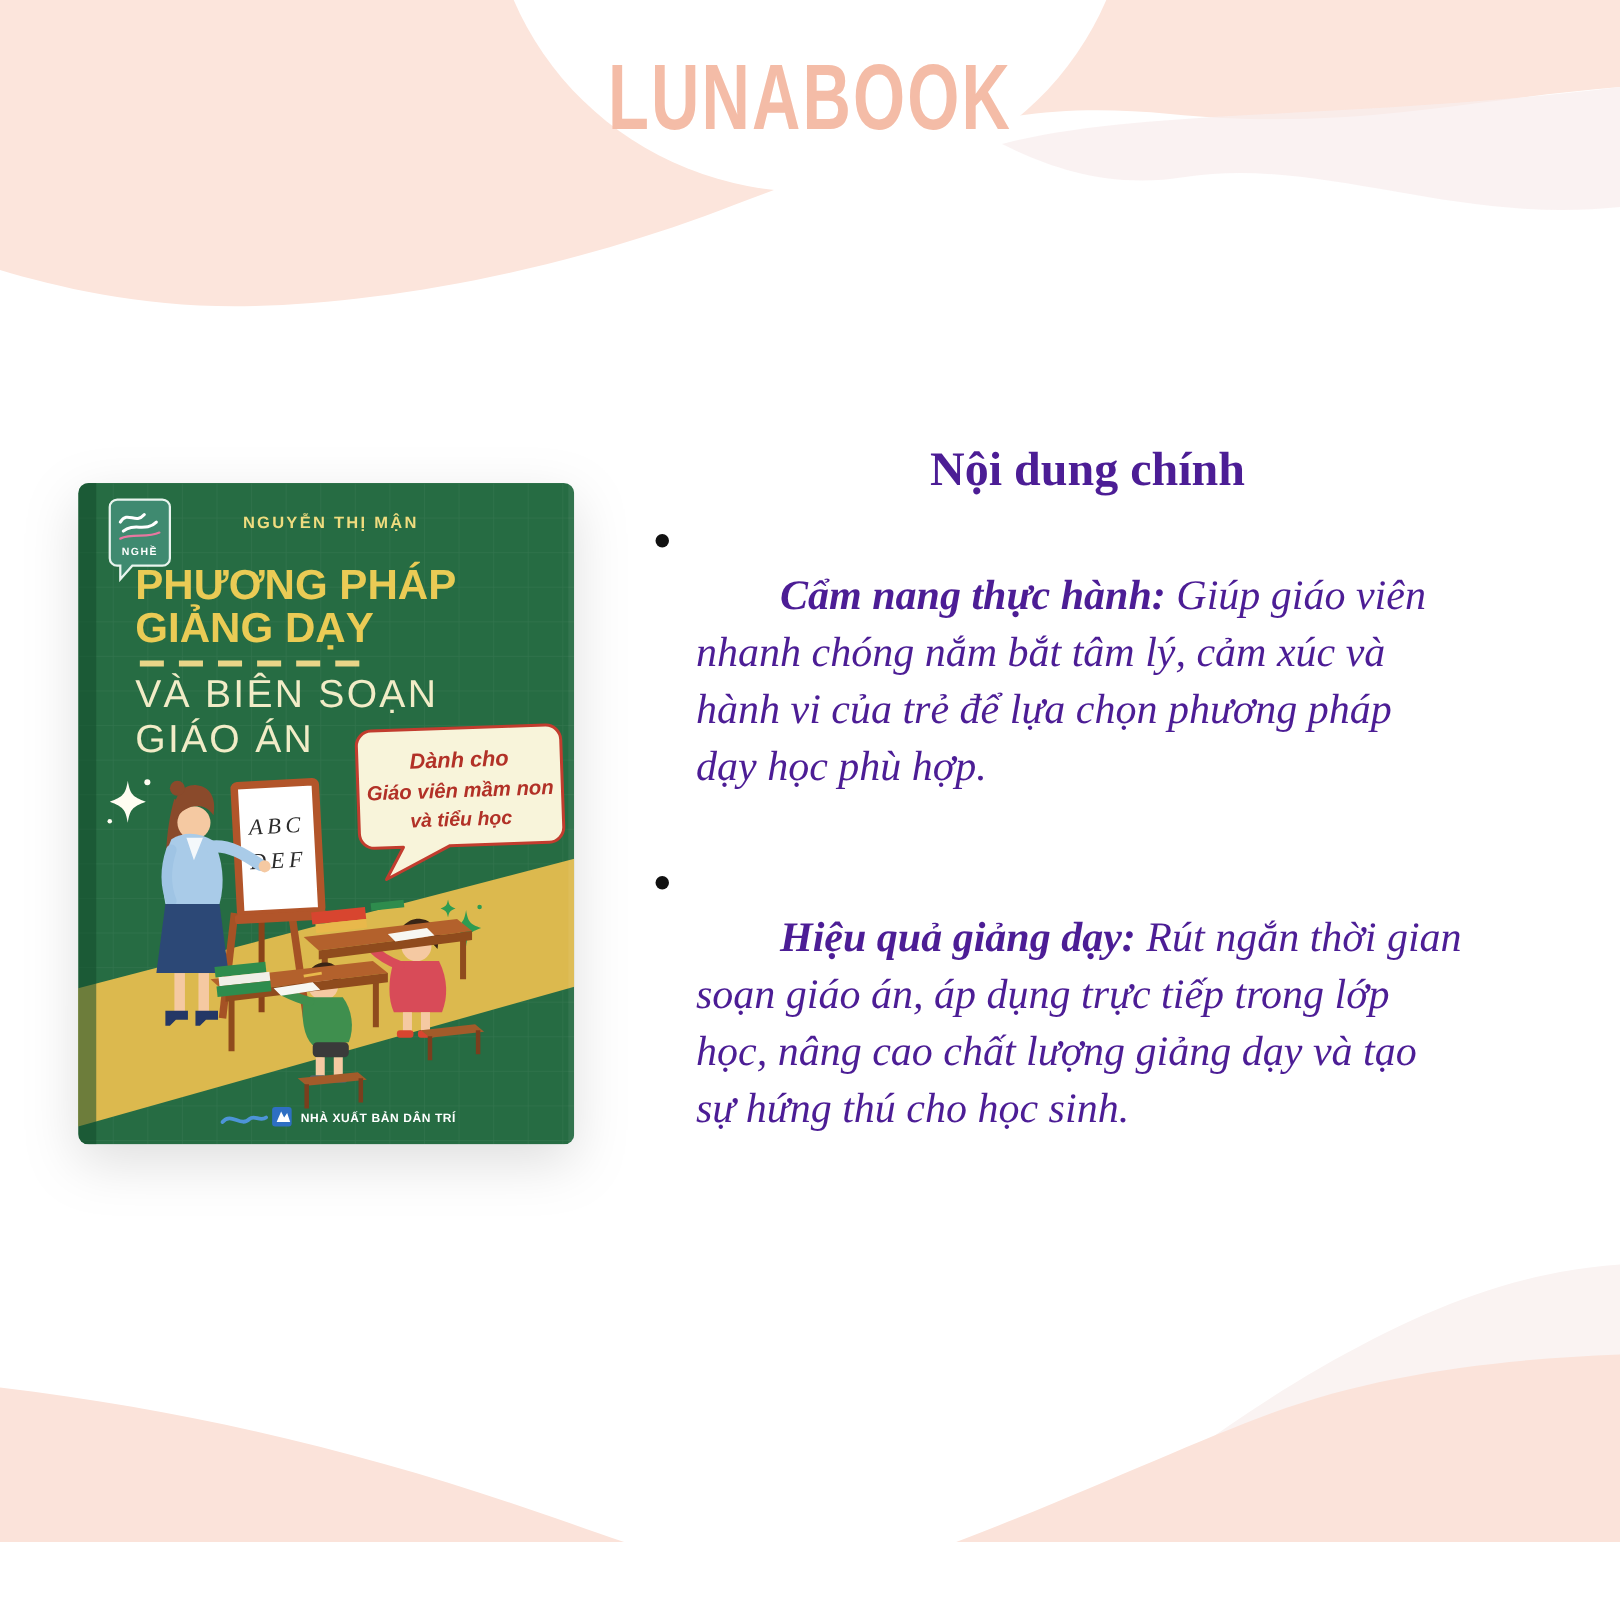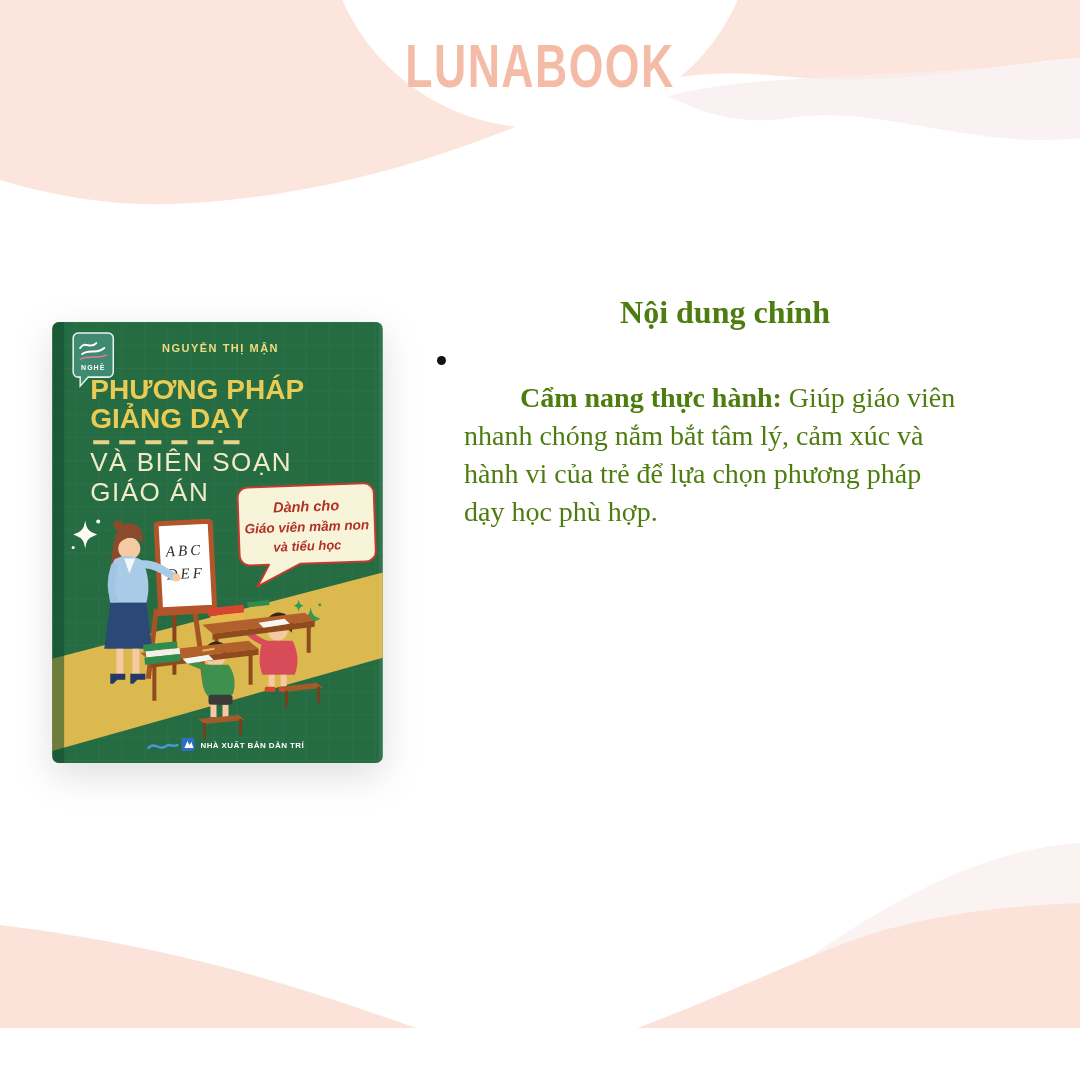--- a/index.html
+++ b/index.html
@@ -5,23 +5,23 @@
   html,body{margin:0;padding:0;background:#ffffff;}
   .canvas{position:relative;width:1080px;height:1028px;background:#ffffff;overflow:hidden;
           font-family:"Liberation Sans",sans-serif;}
   .bg{position:absolute;inset:0;z-index:0;}
   .brand{position:absolute;left:0;right:0;top:34px;z-index:2;text-align:center;
          font-weight:bold;font-size:62px;letter-spacing:2px;color:#F4BCA7;
          transform:scaleX(0.72);transform-origin:center;line-height:64px;}
   .book{position:absolute;left:52px;top:322px;width:331px;height:441px;z-index:2;
         filter:drop-shadow(0 12px 18px rgba(0,0,0,0.13));}
   .content{position:absolute;left:430px;top:294px;width:620px;z-index:2;
-           color:#4d7c0f;font-family:"Liberation Serif",serif;}
+           color:#4c1d95;font-family:"Liberation Serif",serif;}
   .content h2{margin:0 0 10px 0;width:590px;text-align:center;font-size:32px;font-weight:bold;}
-  .content ul{margin:0;padding:0;list-style:none;}
+  .content ul{margin:0;padding:0;list-style:none;font-style:italic;}
   .content li{position:relative;padding-left:34px;font-size:28px;line-height:38px;white-space:pre-wrap;}
   .dot{position:absolute;left:7px;top:15px;width:9px;height:9px;border-radius:50%;background:#111;}
   .lead{font-weight:bold;}
   svg text{font-family:"Liberation Sans",sans-serif;}
   svg text.serif{font-family:"Liberation Serif",serif;}
 </style>
 </head>
 <body>
 
 <div class="canvas">
@@ -189,16 +189,22 @@
 
   <div class="content">
     <h2>Nội dung chính</h2>
     <ul>
       <li>
         <span class="dot"></span><span class="lead">Cẩm nang thực hành:</span><span> Giúp giáo viên
 nhanh chóng nắm bắt tâm lý, cảm xúc và
 hành vi của trẻ để lựa chọn phương pháp
 dạy học phù hợp.</span>
       </li>
+      <li>
+        <span class="dot"></span><span class="lead">Hiệu quả giảng dạy:</span><span> Rút ngắn thời gian
+soạn giáo án, áp dụng trực tiếp trong lớp
+học, nâng cao chất lượng giảng dạy và tạo
+sự hứng thú cho học sinh.</span>
+      </li>
     </ul>
   </div>
 
 </div>
 
 </body></html>

